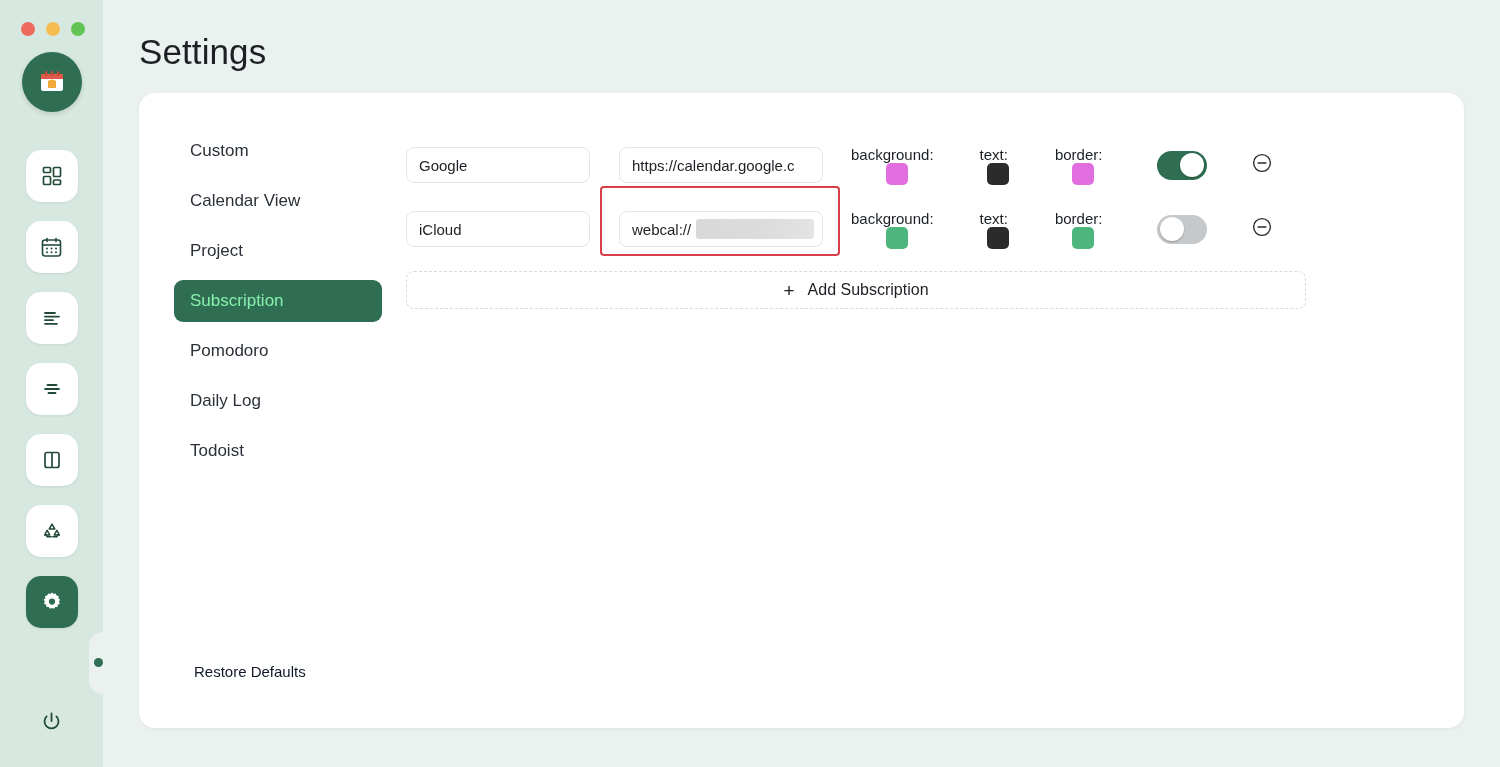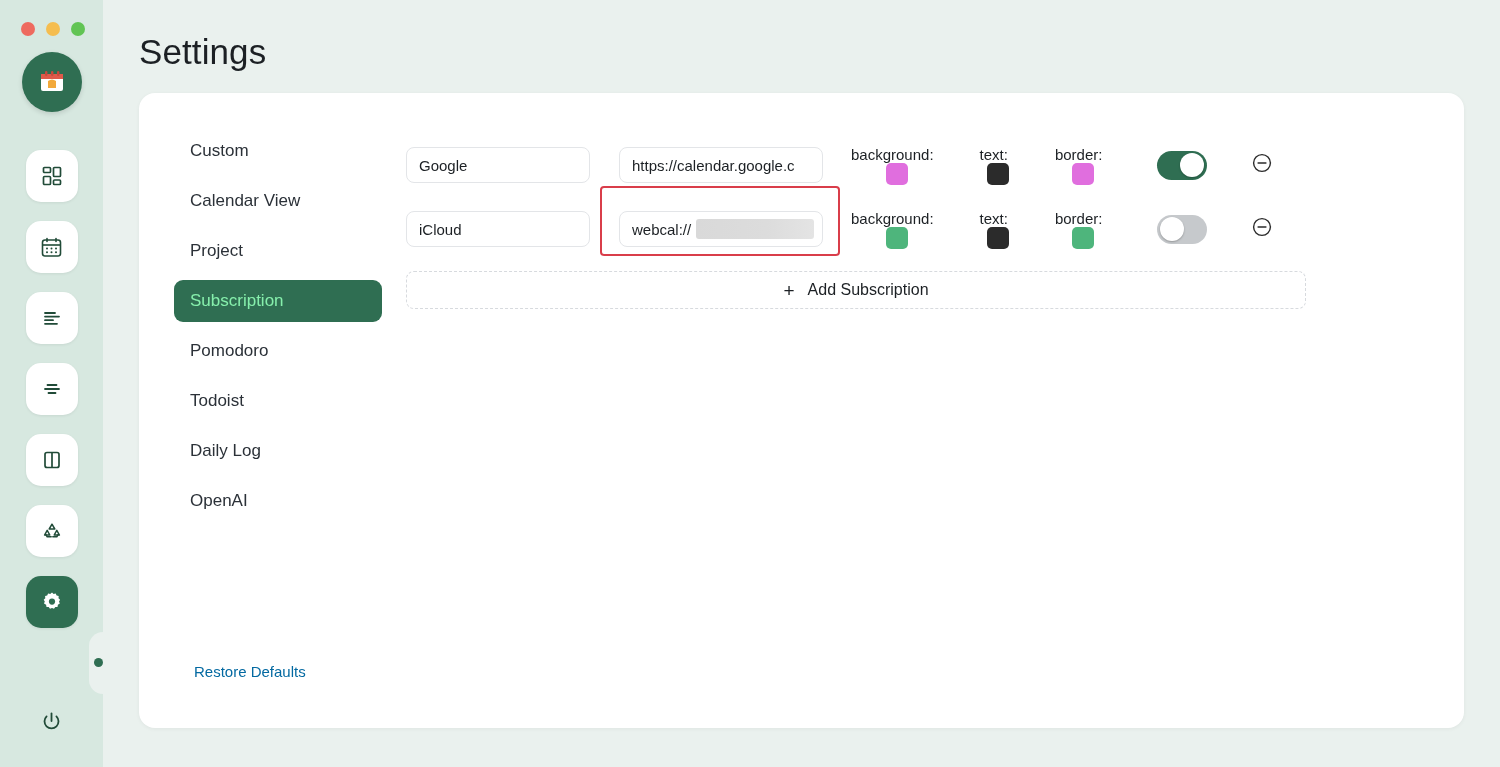--- a/index.html
+++ b/index.html
@@ -127,21 +127,21 @@
     cursor: pointer;
   }
   .snav-item.active {
     background: #2f6e52;
     color: #86efac;
   }
   .restore-link {
     position: absolute;
     left: 55px; top: 570px;
     font-size: 15px;
-    color: #0369a1;
+    color: #0f172a;
     cursor: pointer;
   }
 
   
   .sub-area {
     position: absolute;
     left: 267px; top: 40px;
     width: 1030px;
   }
   .sub-row {
@@ -372,27 +372,24 @@
         <div class="snav-item">
             <span>Project</span>
           </div>
         <div class="snav-item active">
             <span>Subscription</span>
           </div>
         <div class="snav-item">
             <span>Pomodoro</span>
           </div>
         <div class="snav-item">
+            <span>Daily Log</span>
+          </div>
+        <div class="snav-item">
             <span>Todoist</span>
-          </div>
-        <div class="snav-item">
-            <span>Daily Log</span>
-          </div>
-        <div class="snav-item">
-            <span>OpenAI</span>
           </div>
       </div>
 
       <div class="restore-link">Restore Defaults</div>
 
       <div class="sub-area">
 
         <div class="sub-row">
           <div class="txt-input name-input" title="Name">Google</div>
 

